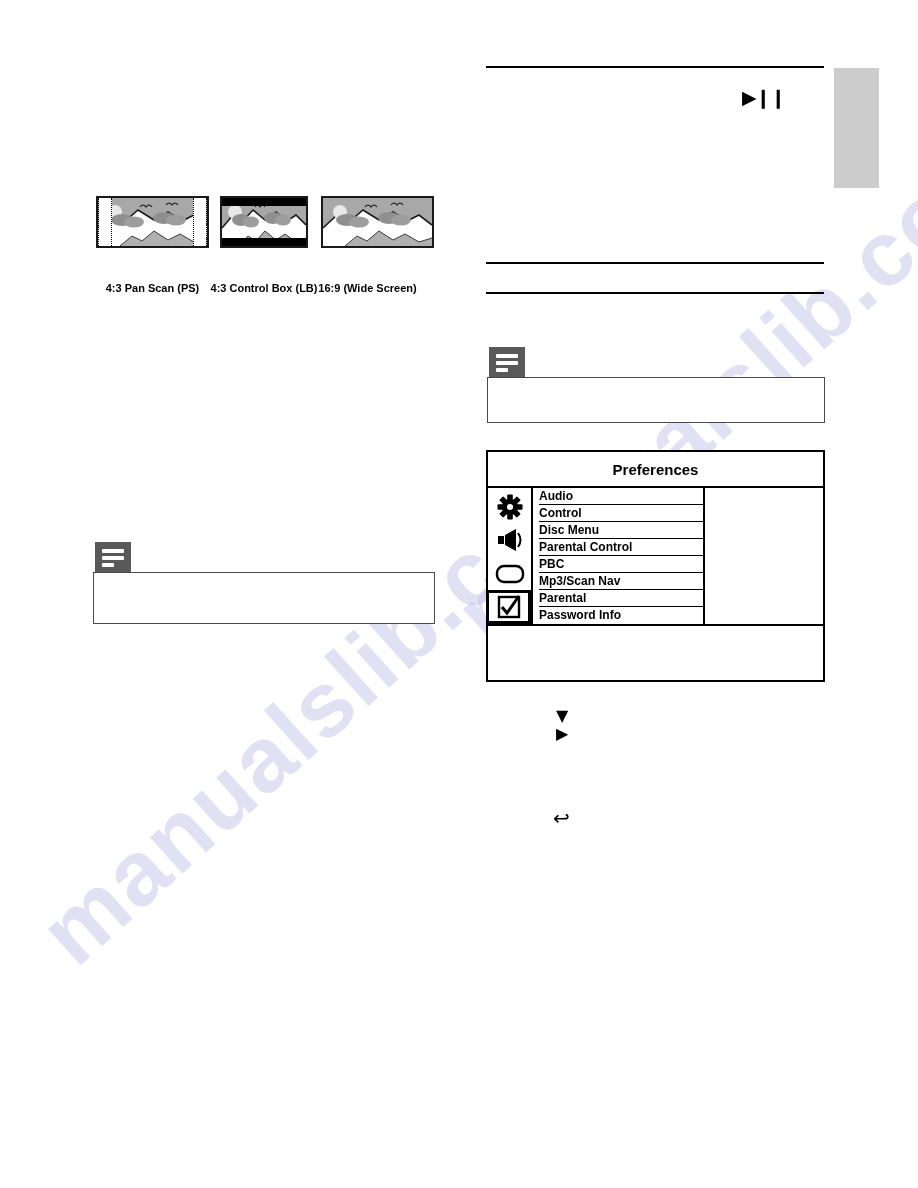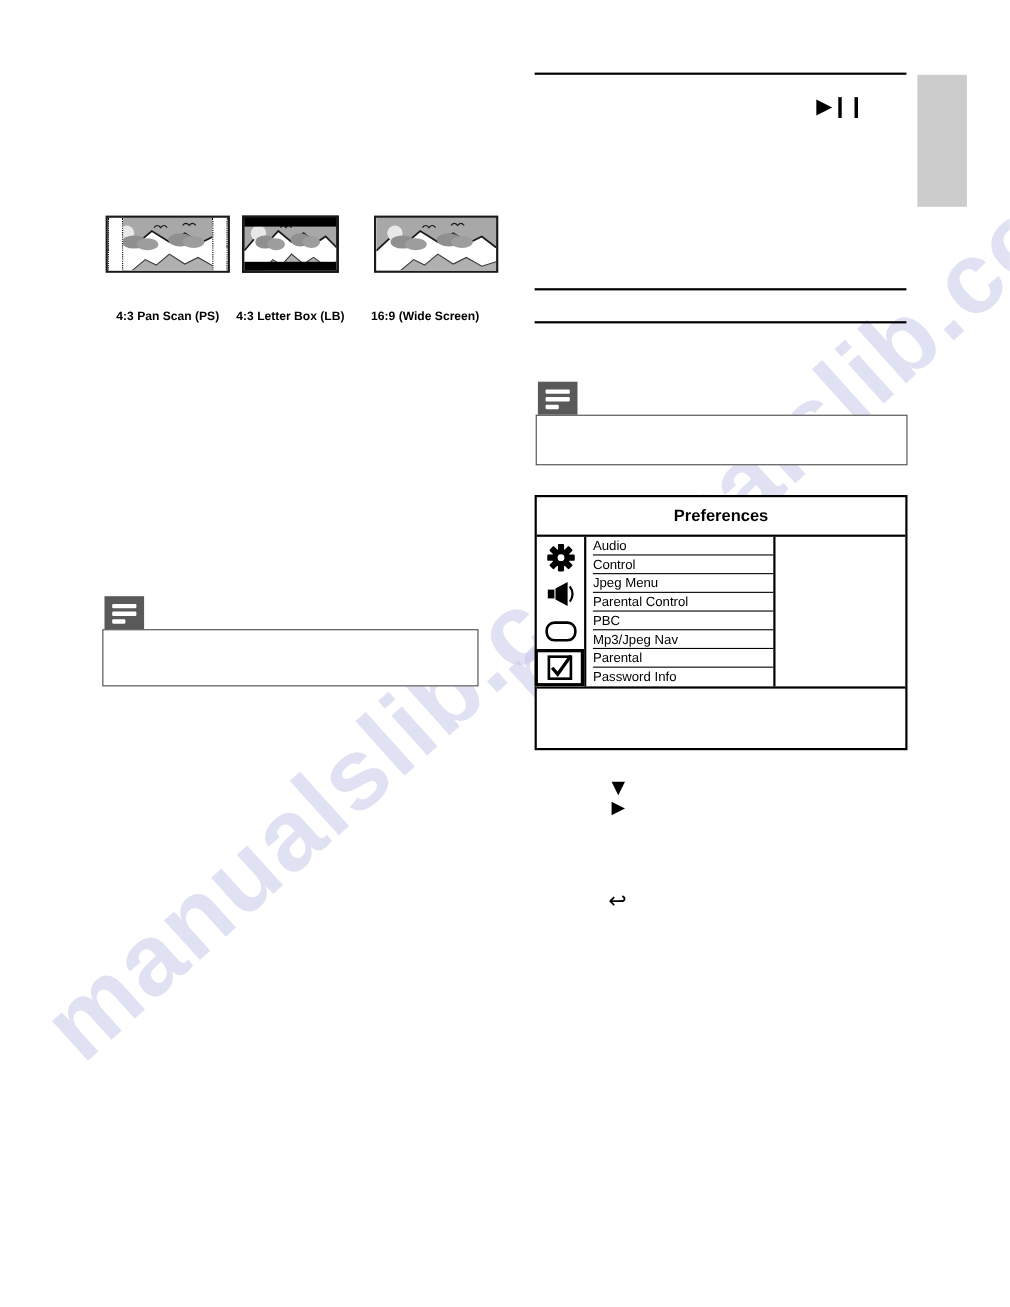--- a/index.html
+++ b/index.html
@@ -136,21 +136,21 @@
   .lb-bar {
     position: absolute;
     left: 0; right: 0;
     height: 8px;
     background: #000;
     z-index: 3;
   }
   .lb-bar.top { top: 0; }
   .lb-bar.bot { bottom: 0; }
 
-  .ws-wrap { left: 224px; width: 113px; padding-left: 20px; }
+  .ws-wrap { left: 205px; width: 113px; padding-left: 20px; }
   .ws-frame { width: 113px; height: 52px; }
 
   .scene { position: absolute; left: 0; top: 0; width: 100%; height: 100%; }
 
   
   .note-icon {
     position: absolute;
     width: 36px;
     height: 30px;
     background: #595959;
@@ -233,20 +233,21 @@
   }
   .osd-list {
     flex: 1;
     display: flex;
   }
   .osd-items {
     width: 172px;
     border-right: 2px solid #000;
     box-sizing: border-box;
     padding-left: 6px;
+    font-weight: bold;
   }
   .osd-item {
     height: 17px;
     line-height: 17px;
     font-size: 12px;
     border-bottom: 1px solid #000;
     box-sizing: border-box;
     white-space: nowrap;
     font-family: "Liberation Sans", sans-serif;
   }
@@ -325,21 +326,21 @@
           <ellipse cx="19" cy="22" rx="9" ry="6" fill="#8f8f8f"></ellipse>
           <ellipse cx="29" cy="24" rx="8" ry="5.5" fill="#9d9d9d"></ellipse>
           <ellipse cx="51" cy="20" rx="9" ry="6" fill="#8f8f8f"></ellipse>
           <ellipse cx="61" cy="22" rx="8" ry="5.5" fill="#9d9d9d"></ellipse>
           <path d="M33,9 q2.5,-4 5,0 q2.5,-4 5,0" fill="none" stroke="#1a1a1a" stroke-width="1.1"></path>
           <path d="M54,7 q2.5,-4 5,0 q2.5,-4 5,0" fill="none" stroke="#1a1a1a" stroke-width="1.1"></path>
         </svg>
         <div class="lb-bar top"></div>
         <div class="lb-bar bot"></div>
       </div>
-      <div class="caption">4:3 Letter Box (LB)</div>
+      <div class="caption">4:3 Control Box (LB)</div>
     </div>
 
     <div class="tv-item ws-wrap">
       <div class="tv-frame ws-frame">
         <svg class="scene" viewBox="0 0 109 48" preserveAspectRatio="none">
           <rect x="0" y="0" width="109" height="48" fill="#a8a8a8"></rect>
           <path d="M0,30 L14,17 L26,24 L40,12 L56,22 L70,14 L84,23 L96,17 L109,27 L109,48 L0,48 Z" fill="#ffffff"></path>
           <path d="M0,30 L14,17 L26,24 L40,12 L56,22 L70,14 L84,23 L96,17 L109,27" fill="none" stroke="#1a1a1a" stroke-width="1.6"></path>
           <path d="M22,48 L34,38 L44,43 L56,33 L70,42 L82,36 L96,44 L109,40 L109,48 Z" fill="#b0b0b0"></path>
           <path d="M22,48 L34,38 L44,43 L56,33 L70,42 L82,36 L96,44 L109,40" fill="none" stroke="#3a3a3a" stroke-width="1"></path>
@@ -414,24 +415,24 @@
             <path d="M5,12 L10,18 L22,1" fill="none" stroke="#000" stroke-width="3"></path>
           </svg>
         </div>
 
       </div>
 
       <div class="osd-list">
         <div class="osd-items">
           <div class="osd-item">Audio</div>
           <div class="osd-item">Control</div>
-          <div class="osd-item">Jpeg Menu</div>
+          <div class="osd-item">Disc Menu</div>
           <div class="osd-item">Parental Control</div>
           <div class="osd-item">PBC</div>
-          <div class="osd-item">Mp3/Jpeg Nav</div>
+          <div class="osd-item">Mp3/Scan Nav</div>
           <div class="osd-item">Parental</div>
           <div class="osd-item">Password Info</div>
         </div>
         <div class="osd-values"></div>
       </div>
 
     </div>
 
     <div class="osd-footer"></div>
   </div>

